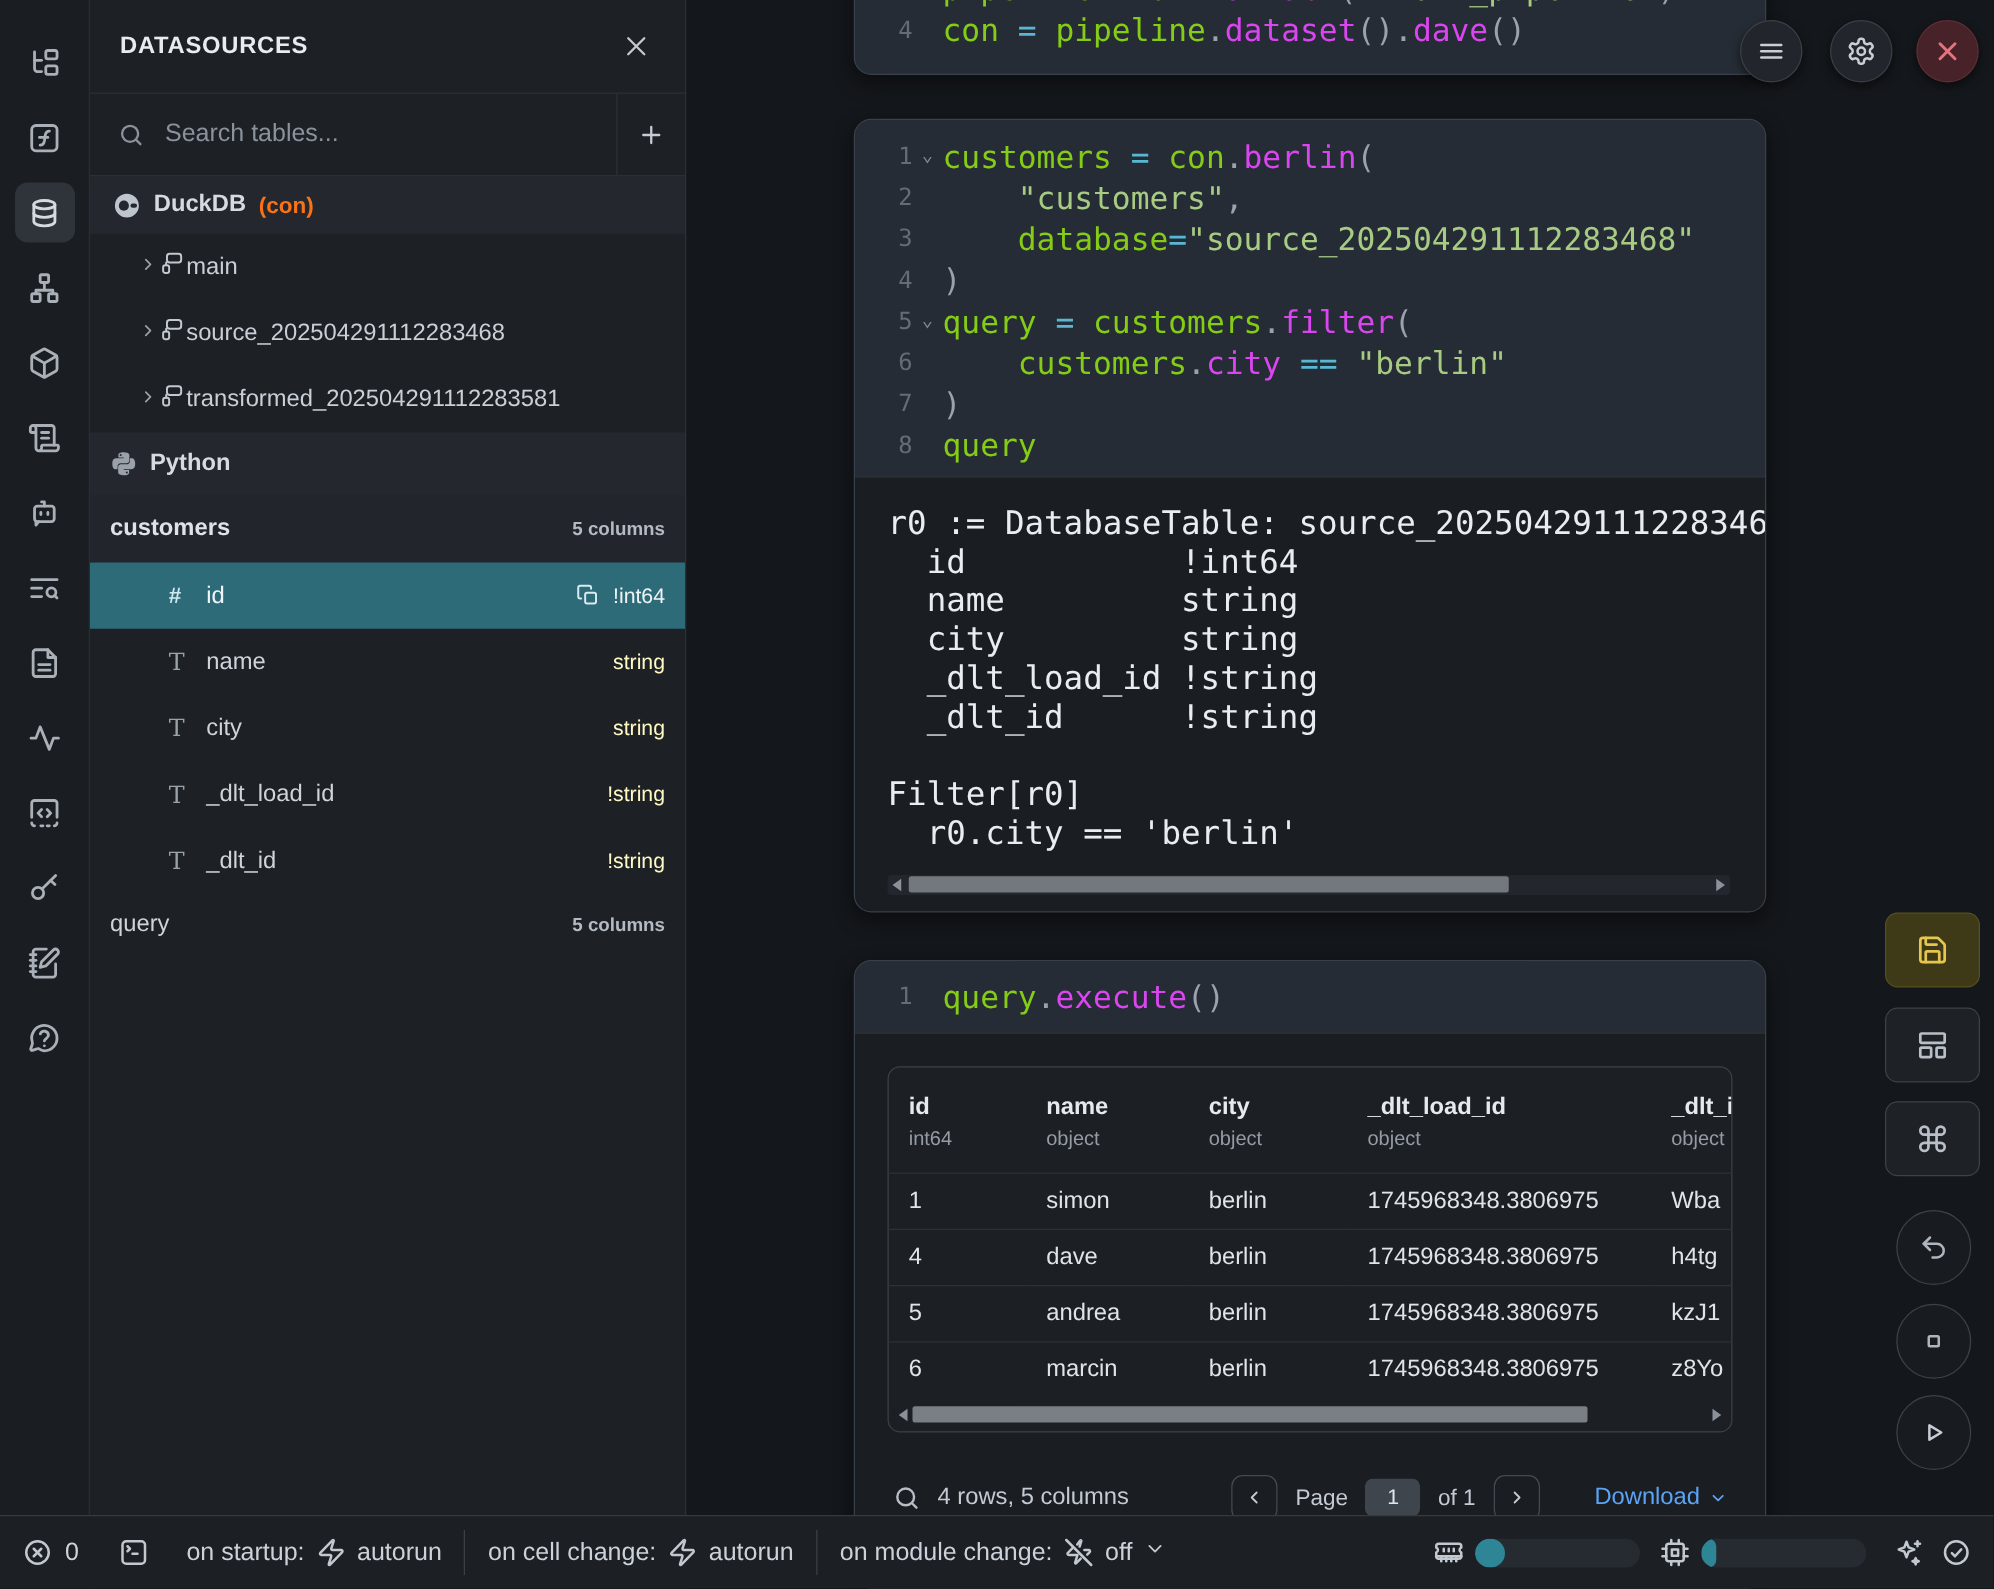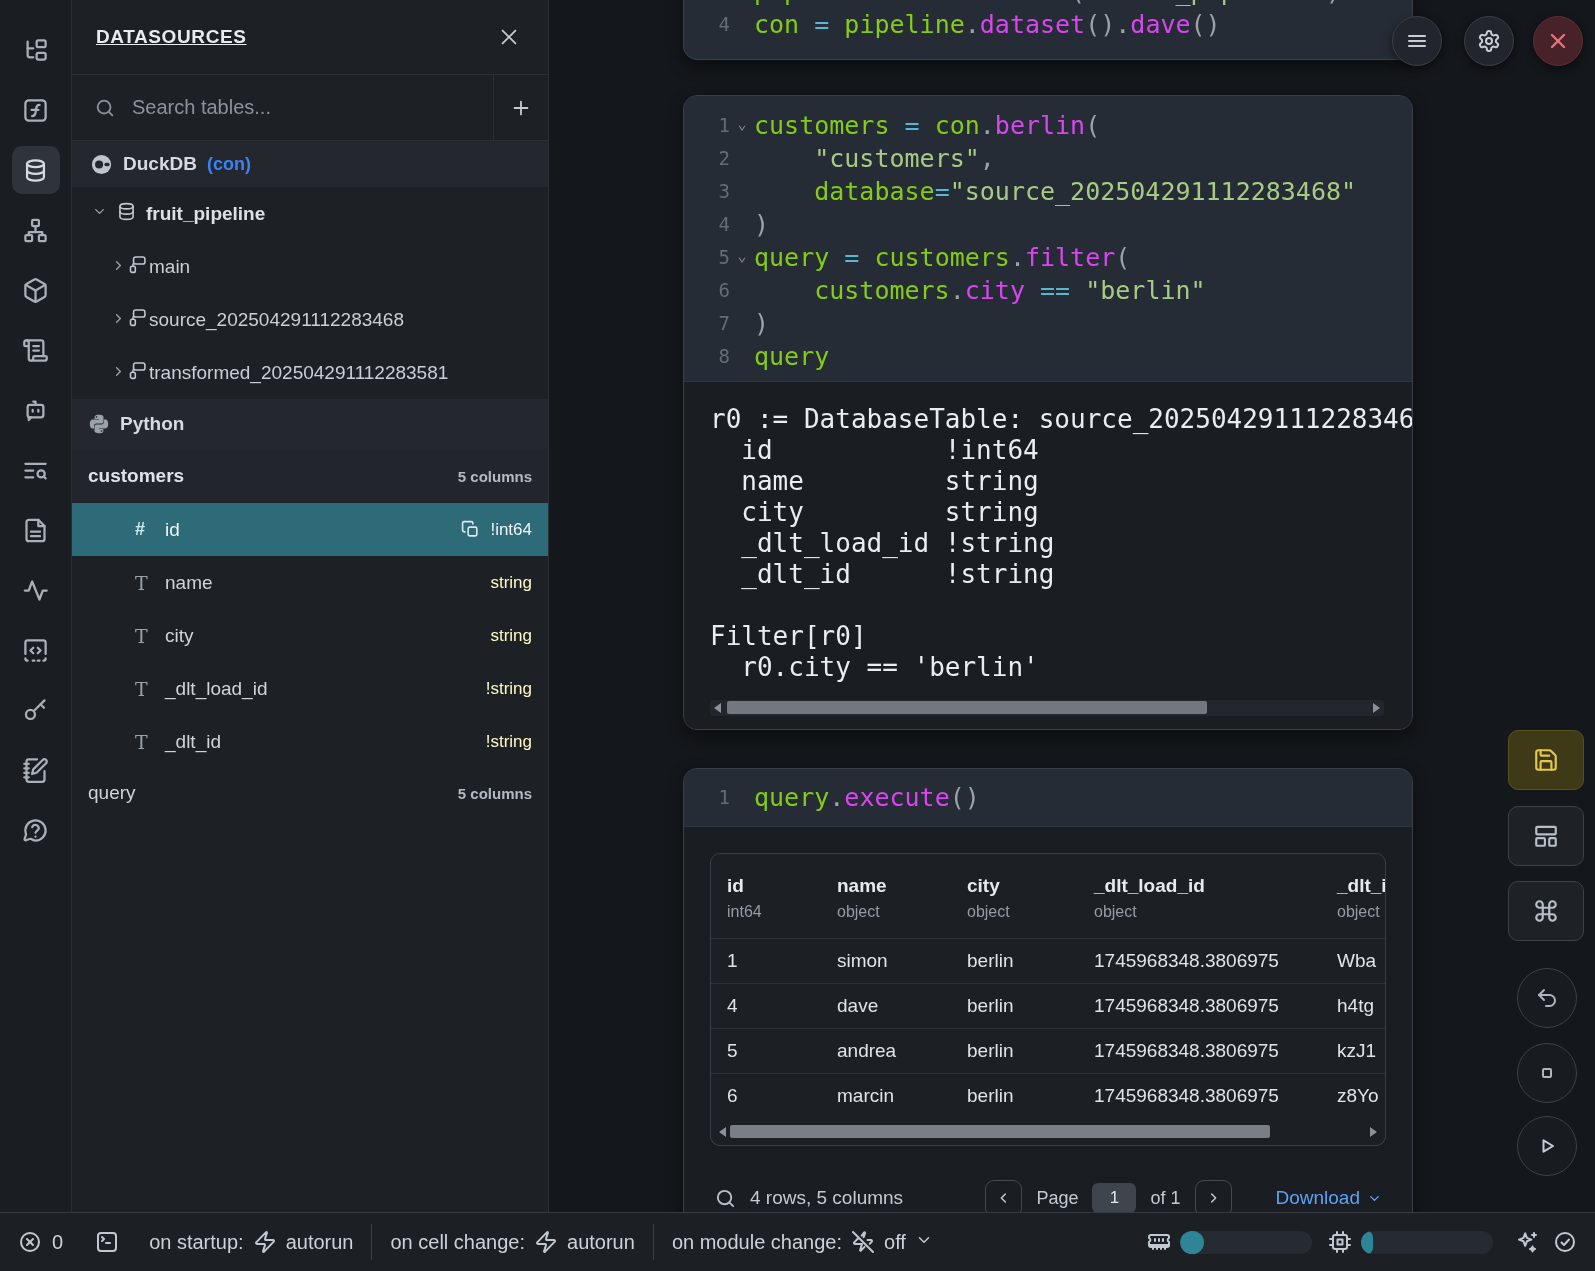--- a/index.html
+++ b/index.html
@@ -12,35 +12,35 @@
              padding-top:26px; gap:12px; z-index:10; }
   .ibtn { width:48px; height:48px; display:flex; align-items:center; justify-content:center; border-radius:10px; flex:none; }
   .ibtn svg { width:27px; height:27px; stroke:#a9b0b8; fill:none; stroke-width:2; stroke-linecap:round; stroke-linejoin:round; }
   .ibtn.active { background:#2f343b; }
   .ibtn.active svg { stroke:#d4dae0; }
 
   
   .panel { position:absolute; left:72px; top:0; width:477px; height:100%; background:#1d2126;
            border-right:1px solid #2b3036; z-index:9; display:flex; flex-direction:column; }
   .p-head { height:75px; flex:none; display:flex; align-items:center; padding:0 24px; border-bottom:1px solid #2b3036; }
-  .p-title { font-size:19px; font-weight:bold; letter-spacing:.6px; color:#e8ecf0;text-decoration:underline; }
+  .p-title { font-size:19px; font-weight:bold; letter-spacing:.6px; color:#e8ecf0; }
   .p-close { margin-left:auto; width:30px; height:30px; display:flex; align-items:center; justify-content:center; }
   .p-close svg { width:22px; height:22px; stroke:#c3c9d0; stroke-width:2; stroke-linecap:round; }
   .p-search { height:66px; flex:none; display:flex; align-items:center; border-bottom:1px solid #2b3036; }
   .s-icon { margin:0 14px 0 22px; display:flex; }
   .s-icon svg { width:22px; height:22px; stroke:#8b929b; fill:none; stroke-width:2; stroke-linecap:round; }
   .p-search input { flex:1; background:transparent; border:none; outline:none; color:#dfe3e8; font-size:20px;
                     font-family:"Liberation Sans",sans-serif; }
   .p-search input::placeholder { color:#8b929b; }
   .s-add { width:55px; height:100%; flex:none; border-left:1px solid #2b3036; display:flex; align-items:center; justify-content:center; }
   .s-add svg { width:22px; height:22px; stroke:#c6ccd3; stroke-width:2; stroke-linecap:round; }
 
   .row-conn { height:46px; flex:none; background:#24282e; display:flex; align-items:center; padding:0 18px; gap:10px; }
   .conn-name { font-size:19px; font-weight:bold; color:#d6dbe1; }
-  .conn-alias { font-size:18px; font-weight:bold; color:#3b82f6; }
+  .conn-alias { font-size:18px; font-weight:bold; color:#f97316; }
   .row-db { height:53px; flex:none; display:flex; align-items:center; padding:0 16px 0 20px; gap:9px; }
   .row-db .db-name { font-size:19px; font-weight:bold; color:#dde1e6; }
   .chev svg { width:15px; height:15px; stroke:#9aa1a9; fill:none; stroke-width:2.2; stroke-linecap:round; stroke-linejoin:round; }
   .tree-ic svg { width:21px; height:21px; stroke:#c2c8cf; fill:none; stroke-width:1.8; stroke-linecap:round; stroke-linejoin:round; }
   .row-schema { height:53px; flex:none; display:flex; align-items:center; padding:0 16px 0 39px; gap:1px;
                 font-size:19px; color:#c9cfd6; }
   .row-py { height:50px; flex:none; background:#24282e; display:flex; align-items:center; padding:0 16px; gap:10px;
             font-size:19px; font-weight:bold; color:#d6dbe1; }
   .pylogo { width:22px; height:22px; }
   .pylogo path { fill:#9aa1a8; }
@@ -296,31 +296,20 @@
         </span>
     </div>
     <div class="row-conn">
       <svg width="23" height="23" viewBox="0 0 24 24">
           <circle cx="12" cy="12" r="10" fill="#bfc5cc"></circle>
           <circle cx="9.5" cy="12" r="4.2" fill="#24282e"></circle>
           <rect x="15" y="10.2" width="5.5" height="3.6" rx="1.8" fill="#24282e"></rect>
         </svg>
       <span class="conn-name">DuckDB</span>
       <span class="conn-alias">(con)</span>
-    </div>
-    <div class="row-db">
-      <span class="chev"><svg viewBox="0 0 24 24">
-            <path d="m6 9 6 6 6-6"></path>
-          </svg></span>
-      <span class="tree-ic"><svg viewBox="0 0 24 24">
-            <ellipse cx="12" cy="6" rx="7.5" ry="3"></ellipse>
-            <path d="M4.5 6v12c0 1.7 3.4 3 7.5 3s7.5-1.3 7.5-3V6"></path>
-            <path d="M4.5 12c0 1.7 3.4 3 7.5 3s7.5-1.3 7.5-3"></path>
-          </svg></span>
-      <span class="db-name">fruit_pipeline</span>
     </div>
     <div id="schemas">
         <div class="row-schema">
           <span class="chev"><svg viewBox="0 0 24 24">
               <path d="m9 6 6 6-6 6"></path>
             </svg></span>
           <span class="tree-ic"><svg viewBox="0 0 24 24">
               <rect x="7.5" y="3.5" width="13" height="8" rx="2.5"></rect>
               <rect x="4" y="14" width="5.5" height="7" rx="2"></rect>
               <path d="M6.8 14v-2.5"></path>

